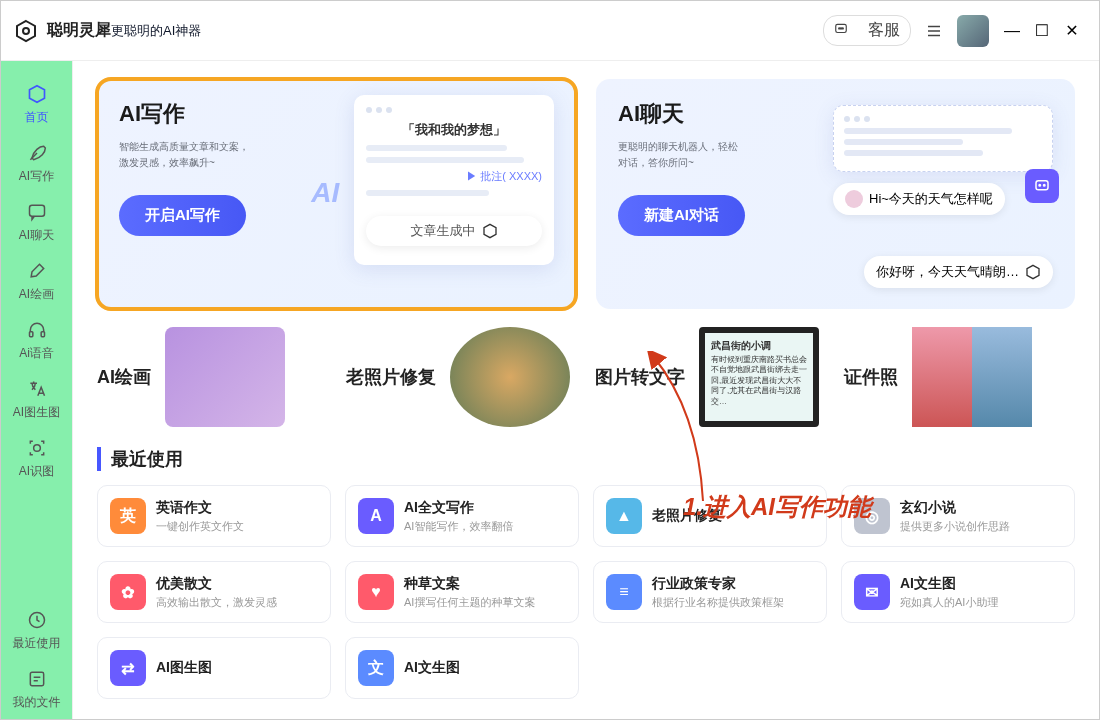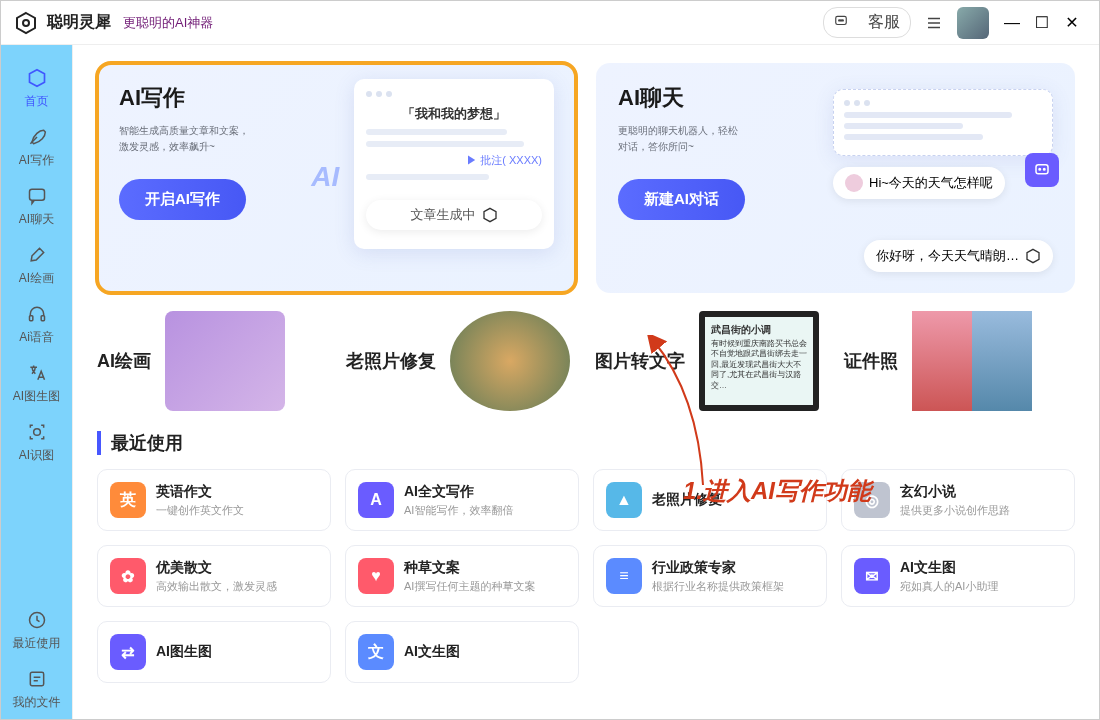--- a/index.html
+++ b/index.html
@@ -1,28 +1,28 @@
 <!DOCTYPE html>
 <html><head>
 <meta charset="utf-8">
 <style>
 *{margin:0;padding:0;box-sizing:border-box;font-family:"Microsoft YaHei","PingFang SC",sans-serif}
 body{background:#fff;overflow:hidden}
 .app{width:1100px;height:720px;display:flex;flex-direction:column;border:1px solid #ccc}
-.titlebar{height:44px;display:flex;align-items:center;padding:0 12px;border-bottom:1px solid #eee;background:#fff}
+.titlebar{height:60px;display:flex;align-items:center;padding:0 12px;border-bottom:1px solid #eee;background:#fff}
 .tb-logo{width:26px;height:26px;display:flex;align-items:center;justify-content:center}
 .tb-title{font-size:16px;font-weight:600;margin-left:8px;color:#222}
-.tb-sub{font-size:13px;color:#701a75;margin-left:12px}
+.tb-sub{font-size:13px;color:#0f172a;}
 .tb-spacer{flex:1}
 .tb-btn{display:flex;align-items:center;gap:20px;padding:4px 10px;border:1px solid #ddd;border-radius:14px;font-size:16px;color:#444;cursor:pointer;margin-right:8px}
 .tb-icon{padding:6px;cursor:pointer;color:#444;display:flex;align-items:center}
 .avatar{width:32px;height:32px;border-radius:6px;background:linear-gradient(135deg,#8aa,#567);margin:0 8px}
 .winbtn{width:30px;height:30px;display:flex;align-items:center;justify-content:center;cursor:pointer;font-size:16px}
 .body{flex:1;display:flex;overflow:hidden}
-.sidebar{width:72px;background:#7dd3fc;display:flex;flex-direction:column;align-items:center;padding-top:14px;border-right:1px solid #eee;font-size:12px}
+.sidebar{width:72px;background:#86efac;display:flex;flex-direction:column;align-items:center;padding-top:14px;border-right:1px solid #eee;font-size:12px}
 .side-item{display:flex;flex-direction:column;align-items:center;gap:4px;padding:8px 0;width:100%;cursor:pointer;color:#555}
 .side-item.active{color:#4057ff}
 .side-ico{width:22px;height:22px;display:flex;align-items:center;justify-content:center}
 .side-sp{flex:1}
 .main{flex:1;overflow-y:auto;padding:18px 24px;background:#fff;position:relative}
 .hero-row{display:flex;gap:20px;margin-bottom:18px}
 .hero{flex:1;background:linear-gradient(135deg,#eef3ff,#eaf2ff);border-radius:14px;padding:20px 22px;position:relative;display:flex;height:230px}
 .hero.highlight{outline:4px solid #f6a623;outline-offset:-2px}
 .hero-left{flex:0 0 52%}
 .hero-title{font-size:22px;font-weight:700;color:#1a1a1a;margin-bottom:10px}

